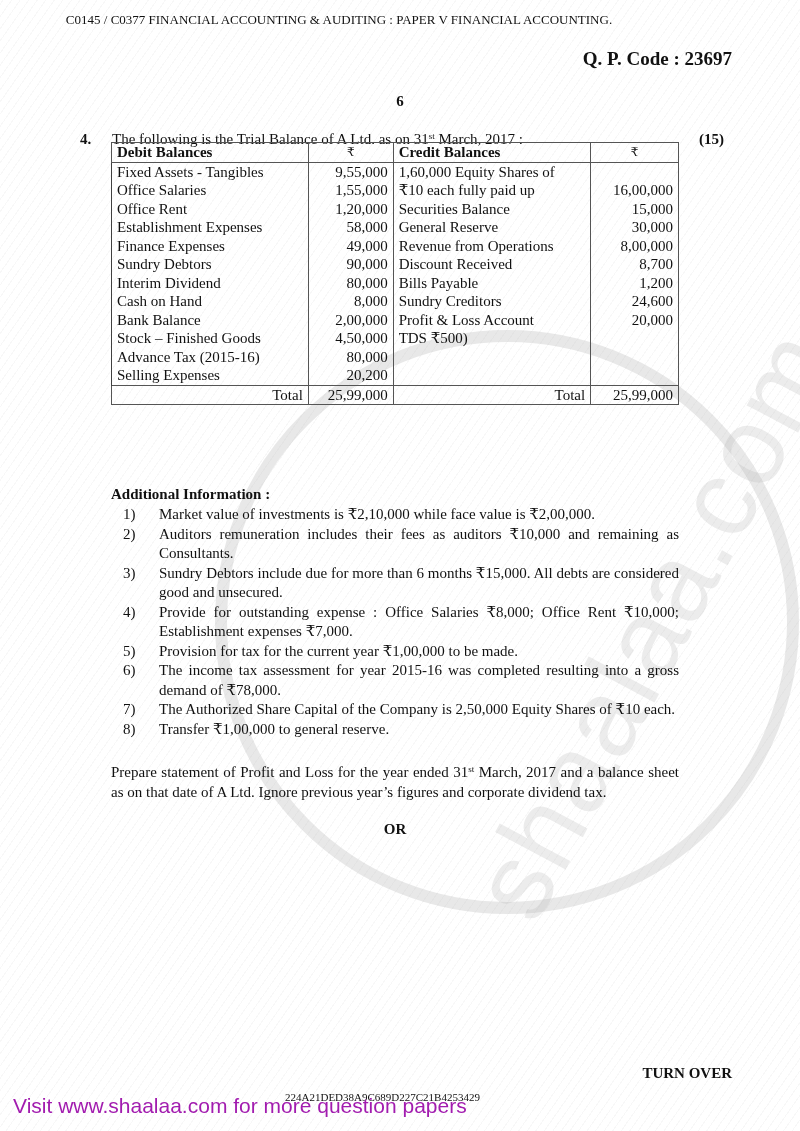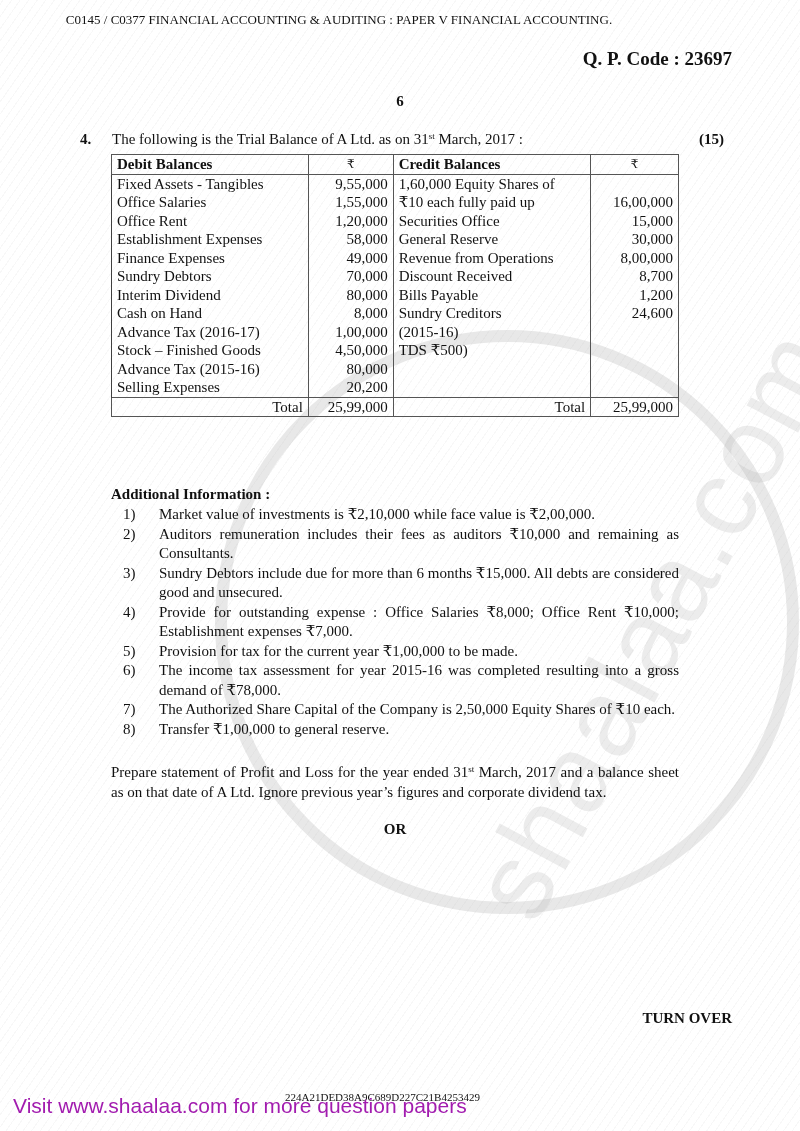--- a/index.html
+++ b/index.html
@@ -33,40 +33,40 @@
   .page-num {
     position: absolute; top: 93px; left: 0; width: 800px; text-align: center;
     font-size: 15px; font-weight: bold;
   }
   .q-num { position: absolute; top: 131px; left: 80px; font-size: 15px; font-weight: bold; }
   .q-intro { position: absolute; top: 131px; left: 112px; font-size: 15px; }
   .q-marks { position: absolute; top: 131px; right: 76px; font-size: 15px; font-weight: bold; }
   sup { font-size: 9px; vertical-align: 5px; line-height: 0; }
 
   table.tb {
-    position: absolute; top: 154px; left: 111px; width: 568px;
+    position: absolute; top: 142px; left: 111px; width: 568px;
     border-collapse: collapse; font-size: 15px; line-height: 18.5px;
   }
   table.tb td, table.tb th { padding: 0 5px; vertical-align: top; }
   table.tb th { font-weight: bold; text-align: left; border: 1px solid #555; height: 18px; }
   table.tb th.rs { text-align: center; font-weight: normal; font-size: 12px; }
   .c1 { width: 187px; border-left: 1px solid #404040; }
   .c2 { width: 74px; text-align: right; border-left: 1px solid #555; }
   .c3 { width: 188px; border-left: 1px solid #555; margin-top: 48px; }
   .c4 { width: 77px; text-align: right; border-left: 1px solid #555; border-right: 1px solid #555; }
   tr.total td { border: 1px solid #555; font-weight: normal; text-align: right; }
 
   .addl-title { position: absolute; top: 486px; left: 111px; font-size: 15px; font-weight: bold; }
   .addl-list { position: absolute; top: 505px; left: 111px; width: 568px; font-size: 15px; line-height: 19.5px; }
   .addl-item { display: flex; }
   .addl-num { width: 48px; padding-left: 12px; box-sizing: border-box; flex: none; }
   .addl-text { flex: 1; text-align: justify; }
   .instr { position: absolute; top: 763px; left: 111px; width: 568px; font-size: 15px; line-height: 19.5px; text-align: justify; }
   .or { position: absolute; top: 821px; left: 0; width: 790px; text-align: center; font-size: 15px; font-weight: bold; }
-  .turn-over { position: absolute; top: 1010px; right: 68px; font-size: 15px; font-weight: bold; }
+  .turn-over { position: absolute; top: 1065px; right: 68px; font-size: 15px; font-weight: bold; }
   .footer-code { position: absolute; top: 1091px; left: 285px; font-size: 11px; }
   .footer-visit {
     position: absolute; top: 1094px; left: 13px; font-family: "Liberation Sans", sans-serif;
     font-size: 21px; color: #a21caf;
   }
 </style>
 </head>
 <body>
 
 <div class="watermark-bg"></div>
@@ -99,58 +99,58 @@
       </tr>
     <tr>
         <td class="c1">Office Salaries</td>
         <td class="c2">1,55,000</td>
         <td class="c3">₹10 each fully paid up</td>
         <td class="c4">16,00,000</td>
       </tr>
     <tr>
         <td class="c1">Office Rent</td>
         <td class="c2">1,20,000</td>
-        <td class="c3">Securities Office</td>
+        <td class="c3">Securities Balance</td>
         <td class="c4">15,000</td>
       </tr>
     <tr>
         <td class="c1">Establishment Expenses</td>
         <td class="c2">58,000</td>
         <td class="c3">General Reserve</td>
         <td class="c4">30,000</td>
       </tr>
     <tr>
         <td class="c1">Finance Expenses</td>
         <td class="c2">49,000</td>
         <td class="c3">Revenue from Operations</td>
         <td class="c4">8,00,000</td>
       </tr>
     <tr>
         <td class="c1">Sundry Debtors</td>
-        <td class="c2">70,000</td>
+        <td class="c2">90,000</td>
         <td class="c3">Discount Received</td>
         <td class="c4">8,700</td>
       </tr>
     <tr>
         <td class="c1">Interim Dividend</td>
         <td class="c2">80,000</td>
         <td class="c3">Bills Payable</td>
         <td class="c4">1,200</td>
       </tr>
     <tr>
         <td class="c1">Cash on Hand</td>
         <td class="c2">8,000</td>
         <td class="c3">Sundry Creditors</td>
         <td class="c4">24,600</td>
       </tr>
     <tr>
-        <td class="c1">Advance Tax (2016-17)</td>
-        <td class="c2">1,00,000</td>
-        <td class="c3">(2015-16)</td>
-        <td class="c4"></td>
+        <td class="c1">Bank Balance</td>
+        <td class="c2">2,00,000</td>
+        <td class="c3">Profit &amp; Loss Account</td>
+        <td class="c4">20,000</td>
       </tr>
     <tr>
         <td class="c1">Stock – Finished Goods</td>
         <td class="c2">4,50,000</td>
         <td class="c3">TDS ₹500)</td>
         <td class="c4"></td>
       </tr>
     <tr>
         <td class="c1">Advance Tax (2015-16)</td>
         <td class="c2">80,000</td>

